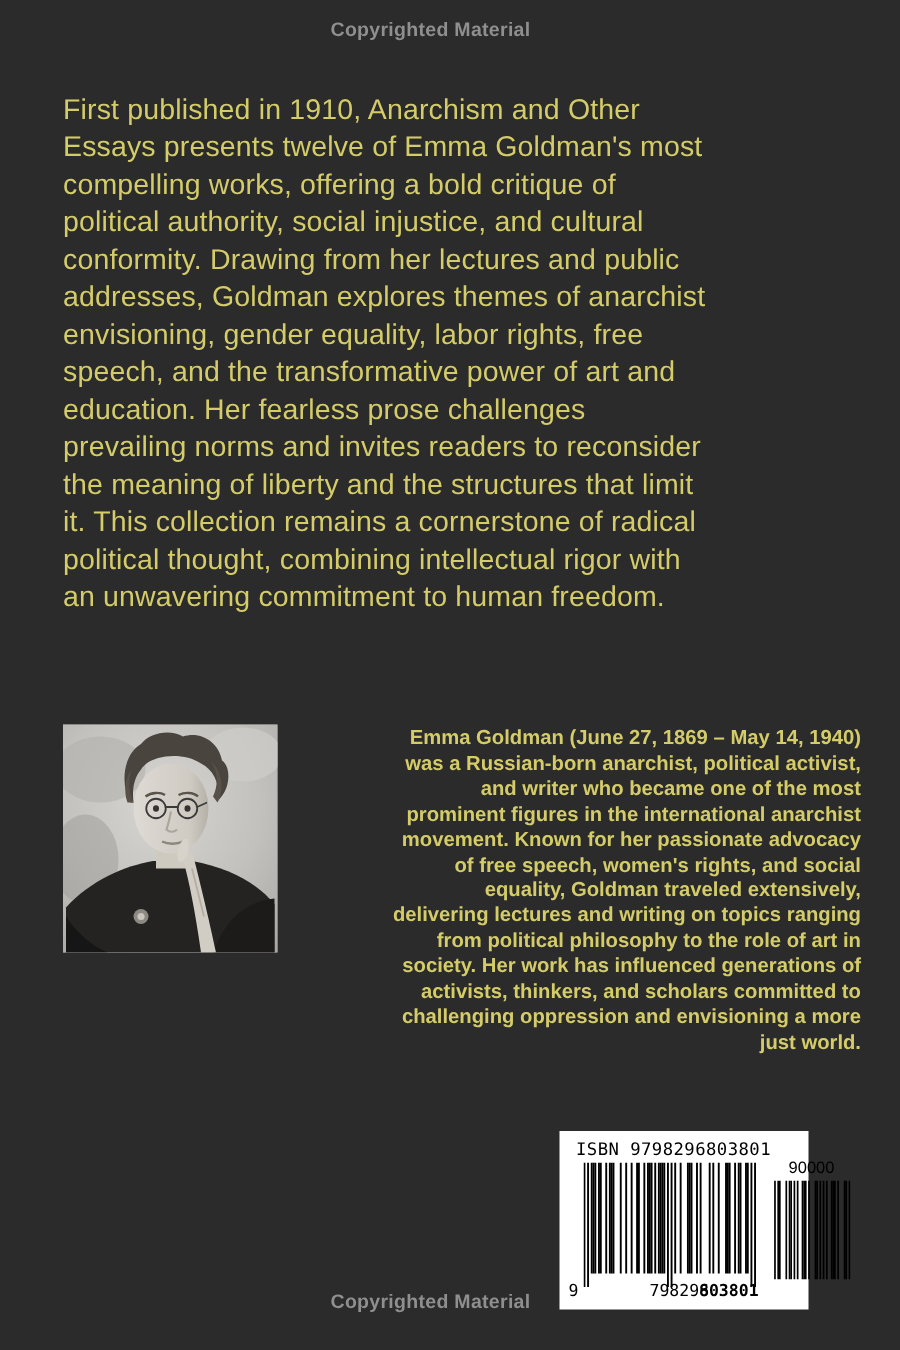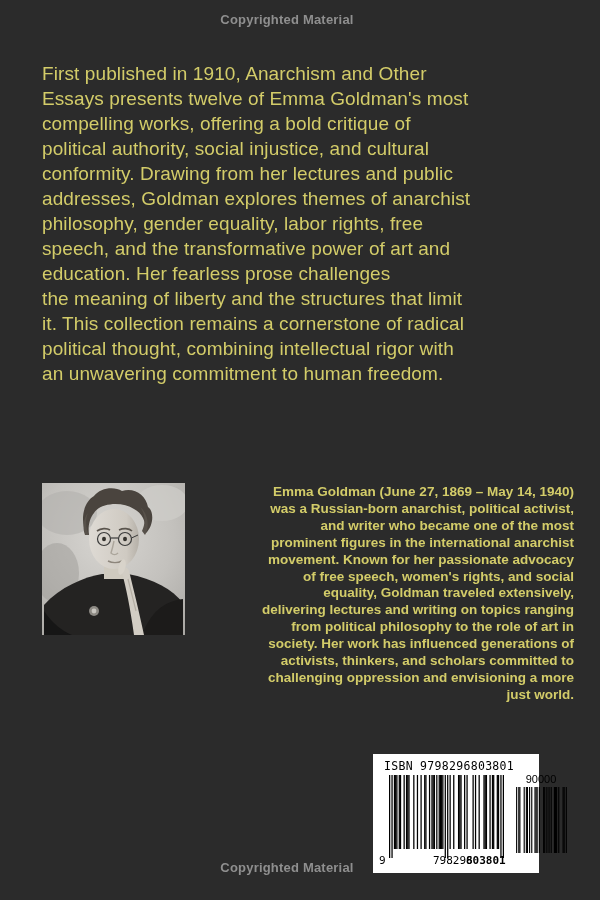--- a/index.html
+++ b/index.html
@@ -68,23 +68,24 @@
 
   <div class="watermark top">Copyrighted Material</div>
 
   <div class="desc">
       <div class="tline">First published in 1910, Anarchism and Other</div>
       <div class="tline">Essays presents twelve of Emma Goldman's most</div>
       <div class="tline">compelling works, offering a bold critique of</div>
       <div class="tline">political authority, social injustice, and cultural</div>
       <div class="tline">conformity. Drawing from her lectures and public</div>
       <div class="tline">addresses, Goldman explores themes of anarchist</div>
-      <div class="tline">philosophy, gender equality, labor rights, free</div>
+      <div class="tline">envisioning, gender equality, labor rights, free</div>
       <div class="tline">speech, and the transformative power of art and</div>
       <div class="tline">education. Her fearless prose challenges</div>
+      <div class="tline">prevailing norms and invites readers to reconsider</div>
       <div class="tline">the meaning of liberty and the structures that limit</div>
       <div class="tline">it. This collection remains a cornerstone of radical</div>
       <div class="tline">political thought, combining intellectual rigor with</div>
       <div class="tline">an unwavering commitment to human freedom.</div>
     </div>
 
   <div class="photo">
     <svg width="143" height="152" viewBox="0 0 143 152" xmlns="http://www.w3.org/2000/svg">
       <defs>
         <radialGradient id="bgG" cx="45%" cy="35%" r="85%">

